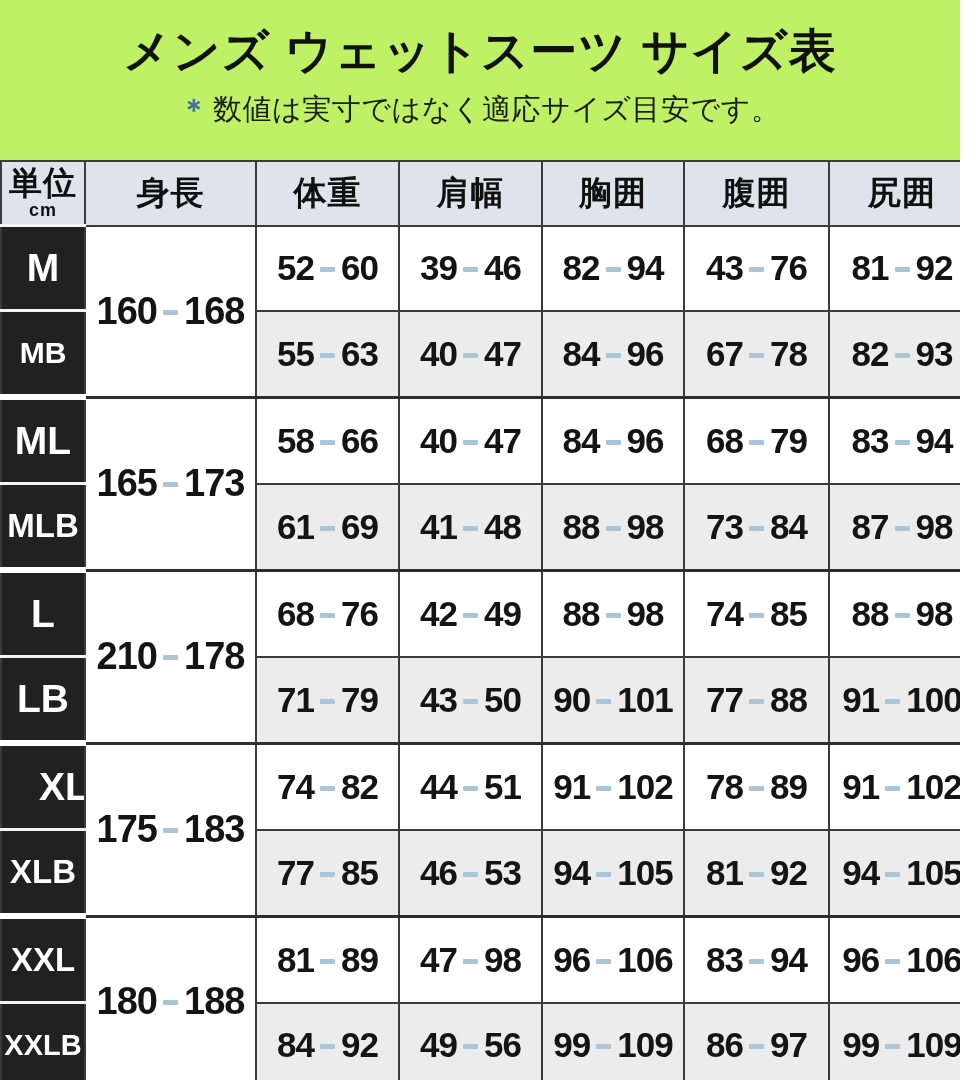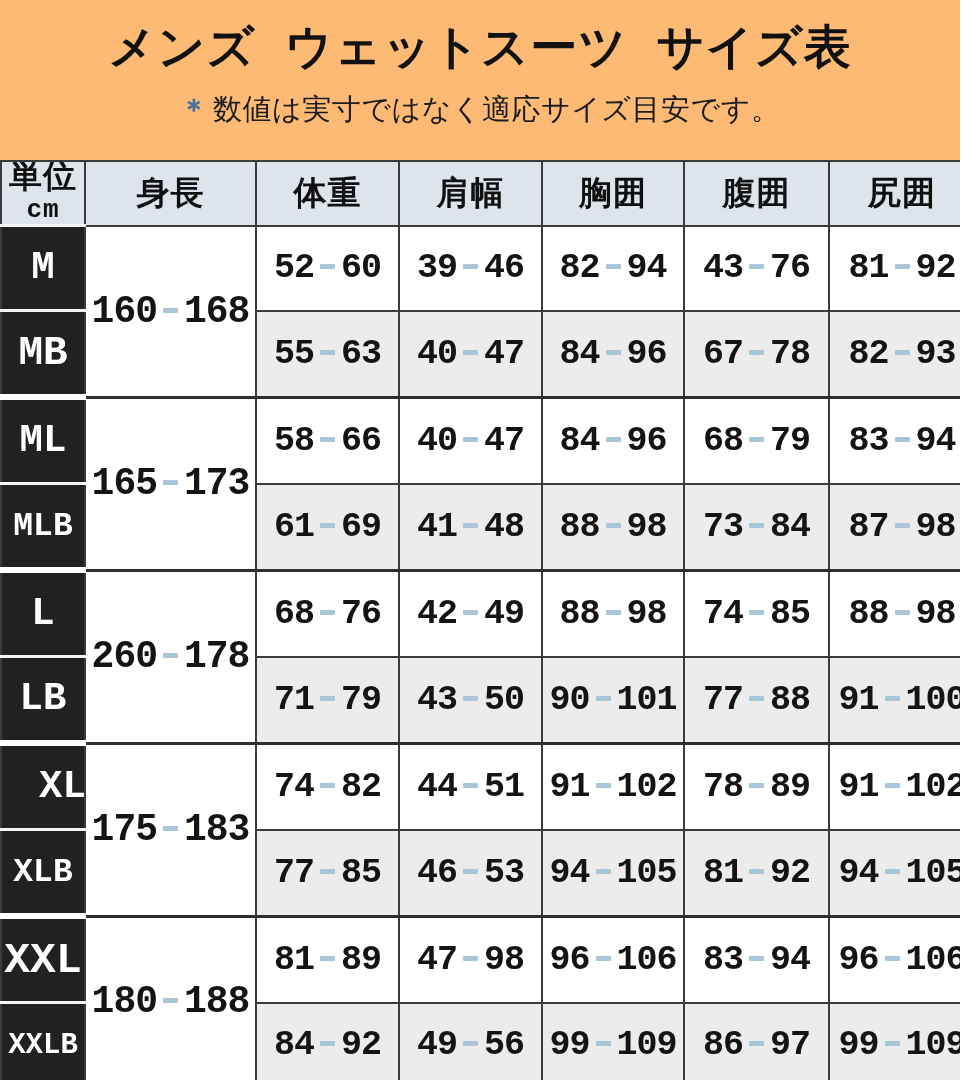--- a/index.html
+++ b/index.html
@@ -1,20 +1,20 @@
 <!DOCTYPE html>
 <html lang="ja"><head>
 <meta charset="utf-8">
 <style>
   html,body{margin:0;padding:0;background:#ffffff;}
   .page{
     position:relative;
     width:960px;height:1080px;
-    background:#fdba74;
-    font-family:Liberation Mono, monospace;
+    background:#bef264;
+    font-family:Liberation Sans, sans-serif;
     overflow:hidden;
   }
   .title{
     margin:0;
     padding-top:24px;
     text-align:center;
     font-size:47px;
     font-weight:700;
     color:#111111;
     letter-spacing:1px;
@@ -56,21 +56,21 @@
     font-size:33px;
     height:62px;
     letter-spacing:1px;
   }
   th.corner{
     font-size:21px;
     line-height:1.05;
     letter-spacing:0;
     margin-top:32px;
   }
-  th.corner .unit-bottom{font-size:26px;display:block;}
+  th.corner .unit-bottom{font-size:18px;display:block;}
   th.corner .unit-top{display:block;}
   
   td.size-label{
     background:#212121;
     color:#ffffff;
     font-weight:700;
     border-top:3px solid #f4f4f4;
     border-bottom:3px solid #f4f4f4;
   }
   tr.row-last td.size-label{border-bottom:6px solid #ffffff;}
@@ -145,21 +145,21 @@
         <tr>
           <td class="size-label" style="font-size: 39px;">M</td>
           <td class="height-cell" rowspan="2"><span>160</span><span class="dash"></span><span>168</span></td>
           <td class="range-cell"><span>52</span><span class="dash"></span><span>60</span></td>
           <td class="range-cell"><span>39</span><span class="dash"></span><span>46</span></td>
           <td class="range-cell"><span>82</span><span class="dash"></span><span>94</span></td>
           <td class="range-cell"><span>43</span><span class="dash"></span><span>76</span></td>
           <td class="range-cell"><span>81</span><span class="dash"></span><span>92</span></td>
         </tr>
         <tr class="row-last">
-          <td class="size-label" style="font-size: 41px;">MB</td>
+          <td class="size-label" style="font-size: 30px;">MB</td>
           <td class="range-cell"><span>55</span><span class="dash"></span><span>63</span></td>
           <td class="range-cell"><span>40</span><span class="dash"></span><span>47</span></td>
           <td class="range-cell"><span>84</span><span class="dash"></span><span>96</span></td>
           <td class="range-cell"><span>67</span><span class="dash"></span><span>78</span></td>
           <td class="range-cell"><span>82</span><span class="dash"></span><span>93</span></td>
         </tr>
         <tr>
           <td class="size-label" style="font-size: 39px;">ML</td>
           <td class="height-cell" rowspan="2"><span>165</span><span class="dash"></span><span>173</span></td>
           <td class="range-cell"><span>58</span><span class="dash"></span><span>66</span></td>
@@ -171,21 +171,21 @@
         <tr class="row-last">
           <td class="size-label" style="font-size: 33px;">MLB</td>
           <td class="range-cell"><span>61</span><span class="dash"></span><span>69</span></td>
           <td class="range-cell"><span>41</span><span class="dash"></span><span>48</span></td>
           <td class="range-cell"><span>88</span><span class="dash"></span><span>98</span></td>
           <td class="range-cell"><span>73</span><span class="dash"></span><span>84</span></td>
           <td class="range-cell"><span>87</span><span class="dash"></span><span>98</span></td>
         </tr>
         <tr>
           <td class="size-label" style="font-size: 39px;">L</td>
-          <td class="height-cell" rowspan="2"><span>260</span><span class="dash"></span><span>178</span></td>
+          <td class="height-cell" rowspan="2"><span>210</span><span class="dash"></span><span>178</span></td>
           <td class="range-cell"><span>68</span><span class="dash"></span><span>76</span></td>
           <td class="range-cell"><span>42</span><span class="dash"></span><span>49</span></td>
           <td class="range-cell"><span>88</span><span class="dash"></span><span>98</span></td>
           <td class="range-cell"><span>74</span><span class="dash"></span><span>85</span></td>
           <td class="range-cell"><span>88</span><span class="dash"></span><span>98</span></td>
         </tr>
         <tr class="row-last">
           <td class="size-label" style="font-size: 39px; margin-left: 32px;">LB</td>
           <td class="range-cell"><span>71</span><span class="dash"></span><span>79</span></td>
           <td class="range-cell"><span>43</span><span class="dash"></span><span>50</span></td>
@@ -204,21 +204,21 @@
         </tr>
         <tr class="row-last">
           <td class="size-label" style="font-size: 33px;">XLB</td>
           <td class="range-cell"><span>77</span><span class="dash"></span><span>85</span></td>
           <td class="range-cell"><span>46</span><span class="dash"></span><span>53</span></td>
           <td class="range-cell"><span>94</span><span class="dash"></span><span>105</span></td>
           <td class="range-cell"><span>81</span><span class="dash"></span><span>92</span></td>
           <td class="range-cell"><span>94</span><span class="dash"></span><span>105</span></td>
         </tr>
         <tr>
-          <td class="size-label" style="font-size: 43px;">XXL</td>
+          <td class="size-label" style="font-size: 33px;">XXL</td>
           <td class="height-cell" rowspan="2"><span>180</span><span class="dash"></span><span>188</span></td>
           <td class="range-cell"><span>81</span><span class="dash"></span><span>89</span></td>
           <td class="range-cell"><span>47</span><span class="dash"></span><span>98</span></td>
           <td class="range-cell"><span>96</span><span class="dash"></span><span>106</span></td>
           <td class="range-cell"><span>83</span><span class="dash"></span><span>94</span></td>
           <td class="range-cell"><span>96</span><span class="dash"></span><span>106</span></td>
         </tr>
         <tr class="row-last final">
           <td class="size-label" style="font-size: 29px;">XXLB</td>
           <td class="range-cell"><span>84</span><span class="dash"></span><span>92</span></td>

